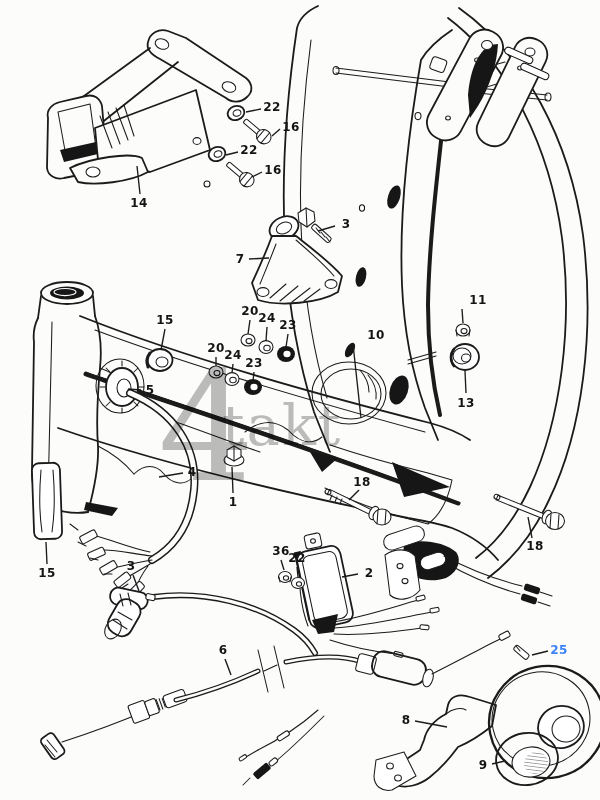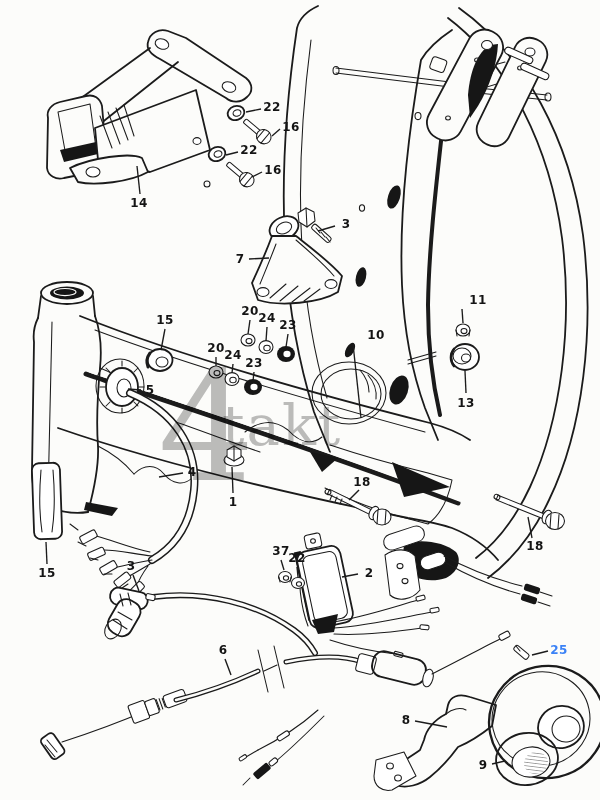--- a/index.html
+++ b/index.html
@@ -387,21 +387,21 @@
       <span class="callout" style="left: 462px; top: 300px; color: rgb(20, 20, 20); margin-left: 16px;">11</span>
       <span class="callout" style="left: 466px; top: 403px; color: rgb(20, 20, 20);">13</span>
       <span class="callout" style="left: 150px; top: 390px; color: rgb(20, 20, 20);">5</span>
       <span class="callout" style="left: 192px; top: 472px; color: rgb(20, 20, 20);">4</span>
       <span class="callout" style="left: 233px; top: 502px; color: rgb(20, 20, 20);">1</span>
       <span class="callout" style="left: 362px; top: 482px; color: rgb(20, 20, 20);">18</span>
       <span class="callout" style="left: 535px; top: 546px; color: rgb(20, 20, 20);">18</span>
       <span class="callout" style="left: 47px; top: 573px; color: rgb(20, 20, 20);">15</span>
       <span class="callout" style="left: 131px; top: 566px; color: rgb(20, 20, 20);">3</span>
       <span class="callout" style="left: 369px; top: 573px; color: rgb(20, 20, 20);">2</span>
-      <span class="callout" style="left: 281px; top: 551px; color: rgb(20, 20, 20);">37</span>
+      <span class="callout" style="left: 281px; top: 551px; color: rgb(20, 20, 20);">36</span>
       <span class="callout" style="left: 297px; top: 558px; color: rgb(20, 20, 20);">22</span>
       <span class="callout" style="left: 223px; top: 650px; color: rgb(20, 20, 20);">6</span>
       <span class="callout" style="left: 559px; top: 650px; color: #3b82f6;">25</span>
       <span class="callout" style="left: 406px; top: 720px; color: rgb(20, 20, 20);">8</span>
       <span class="callout" style="left: 483px; top: 765px; color: rgb(20, 20, 20);">9</span>
     </div>
 
 </div>
 
 </body></html>

